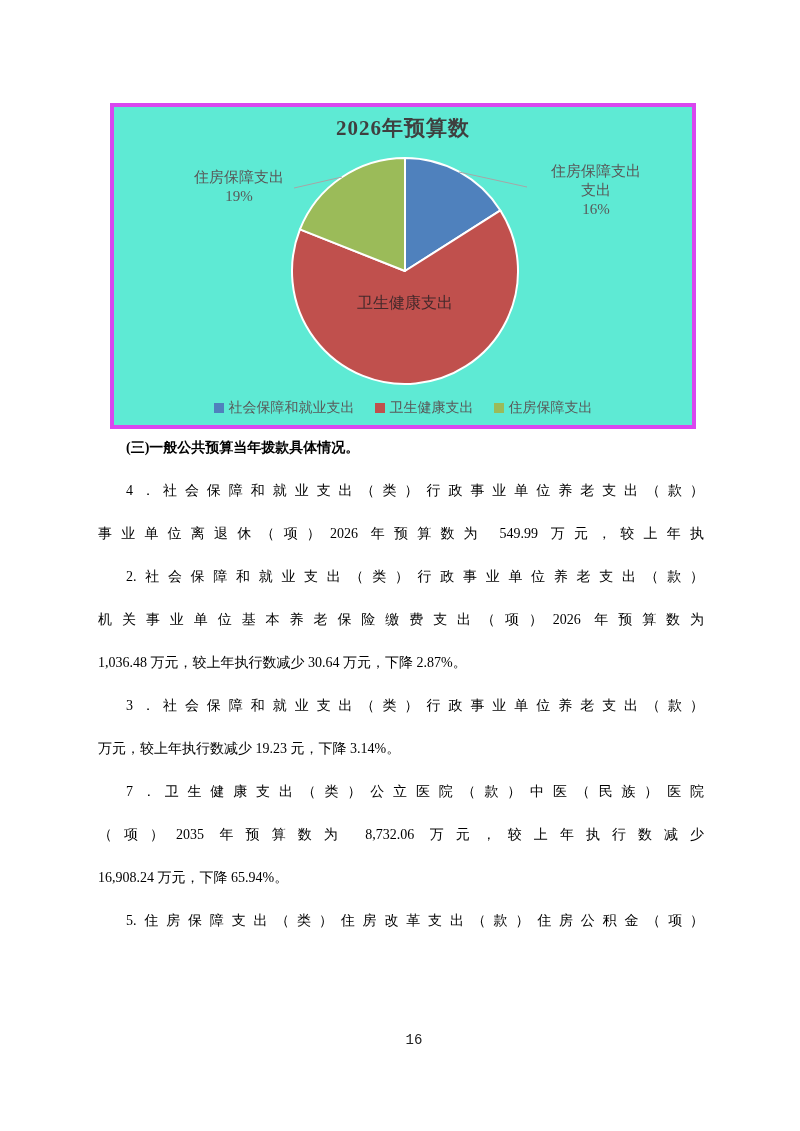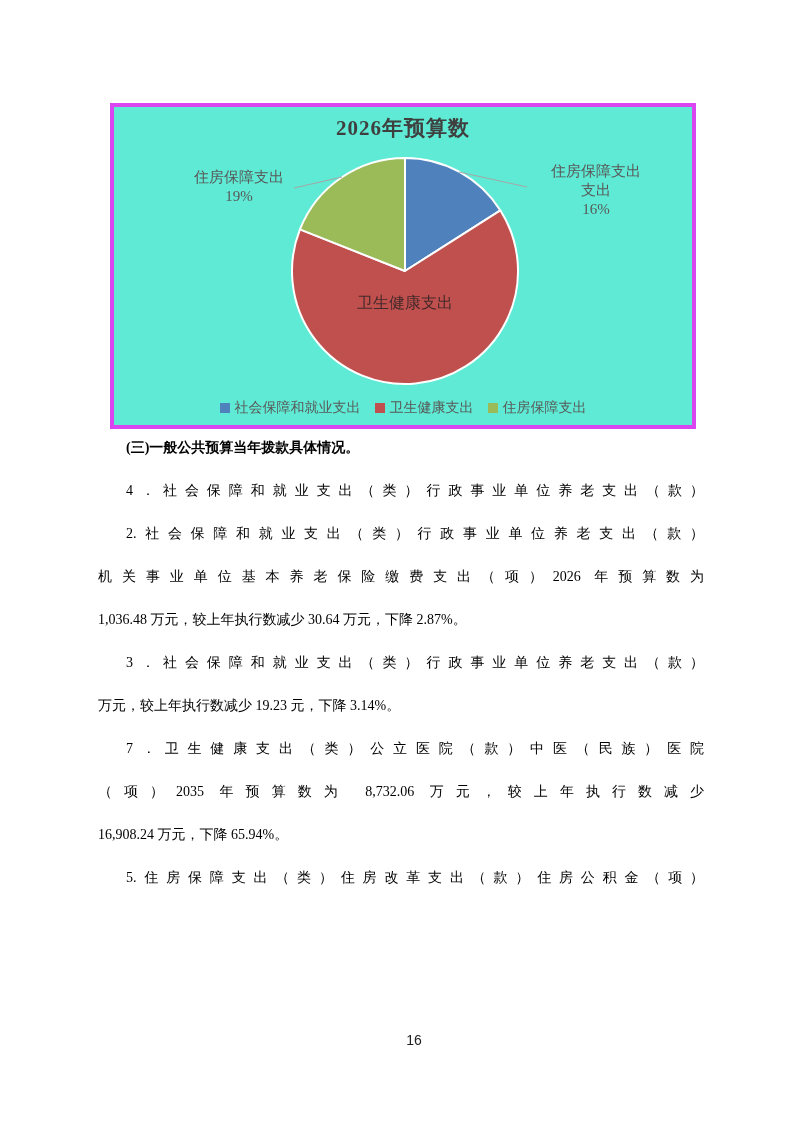--- a/index.html
+++ b/index.html
@@ -20,39 +20,39 @@
   }
   .pie-svg { position:absolute; left:0; top:0; width:578px; height:318px; }
   .pie-svg path.slice { stroke:#ffffff; stroke-width:2; stroke-linejoin:round; }
   .pie-svg path.leader { stroke:#a6a6a6; stroke-width:1; fill:none; }
   .lbl { position:absolute; text-align:center; font-size:15px; line-height:19px; color:#595959; }
   .lbl.left   { left:55px;  top:61px;  width:140px; }
   .lbl.right  { left:402px; top:55px;  width:160px; }
   .lbl.inside { left:181px; top:186px; width:220px; color:#44292b; font-size:16px; line-height:20px; }
   .legend {
     position:absolute; left:0; right:0; bottom:8px;
-    display:flex; justify-content:center; align-items:center; gap:14px;
+    display:flex; justify-content:center; align-items:center; gap:20px;
     font-size:14px; color:#595959; white-space:nowrap;
   }
   .legend-item { display:inline-flex; align-items:center; gap:5px; }
   .swatch { width:10px; height:10px; display:inline-block; flex:0 0 auto; }
 
   
   .content {
     position:absolute; left:98px; top:426px; width:606px;
     font-size:14px; line-height:43px; color:#000;
   }
   .heading { font-weight:bold; text-indent:2em; }
   .line { text-align:justify; text-align-last:justify; }
   .line.first { text-indent:2em; }
   .line.last { text-align-last:auto; }
 
   .page-number {
     position:absolute; left:0; right:0; top:1032px; text-align:center;
-    font-size:14px; color:#222222; font-family:Liberation Sans, sans-serif;padding-left:28px;
+    font-size:14px; color:#222222; font-family:Liberation Mono, monospace;padding-left:28px;
   }
 </style>
 </head>
 <body>
 
 <div class="page">
 
   <div class="chart-box">
     <div class="chart-title">2026年预算数</div>
 
@@ -93,20 +93,21 @@
           <span>住房保障支出</span>
         </span>
       </div>
   </div>
 
   <div class="content">
     <div class="heading">(三)一般公共预算当年拨款具体情况。</div>
     <div>
         <div>
           <div class="line first">4．社会保障和就业支出（类）行政事业单位养老支出（款）</div>
+          <div class="line">事业单位离退休（项）2026 年预算数为 549.99 万元，较上年执</div>
         </div>
         <div>
           <div class="line first">2.社会保障和就业支出（类）行政事业单位养老支出（款）</div>
           <div class="line">机关事业单位基本养老保险缴费支出（项）2026 年预算数为</div>
           <div class="line last">1,036.48 万元，较上年执行数减少 30.64 万元，下降 2.87%。</div>
         </div>
         <div>
           <div class="line first">3．社会保障和就业支出（类）行政事业单位养老支出（款）</div>
           <div class="line last">万元，较上年执行数减少 19.23 元，下降 3.14%。</div>
         </div>

